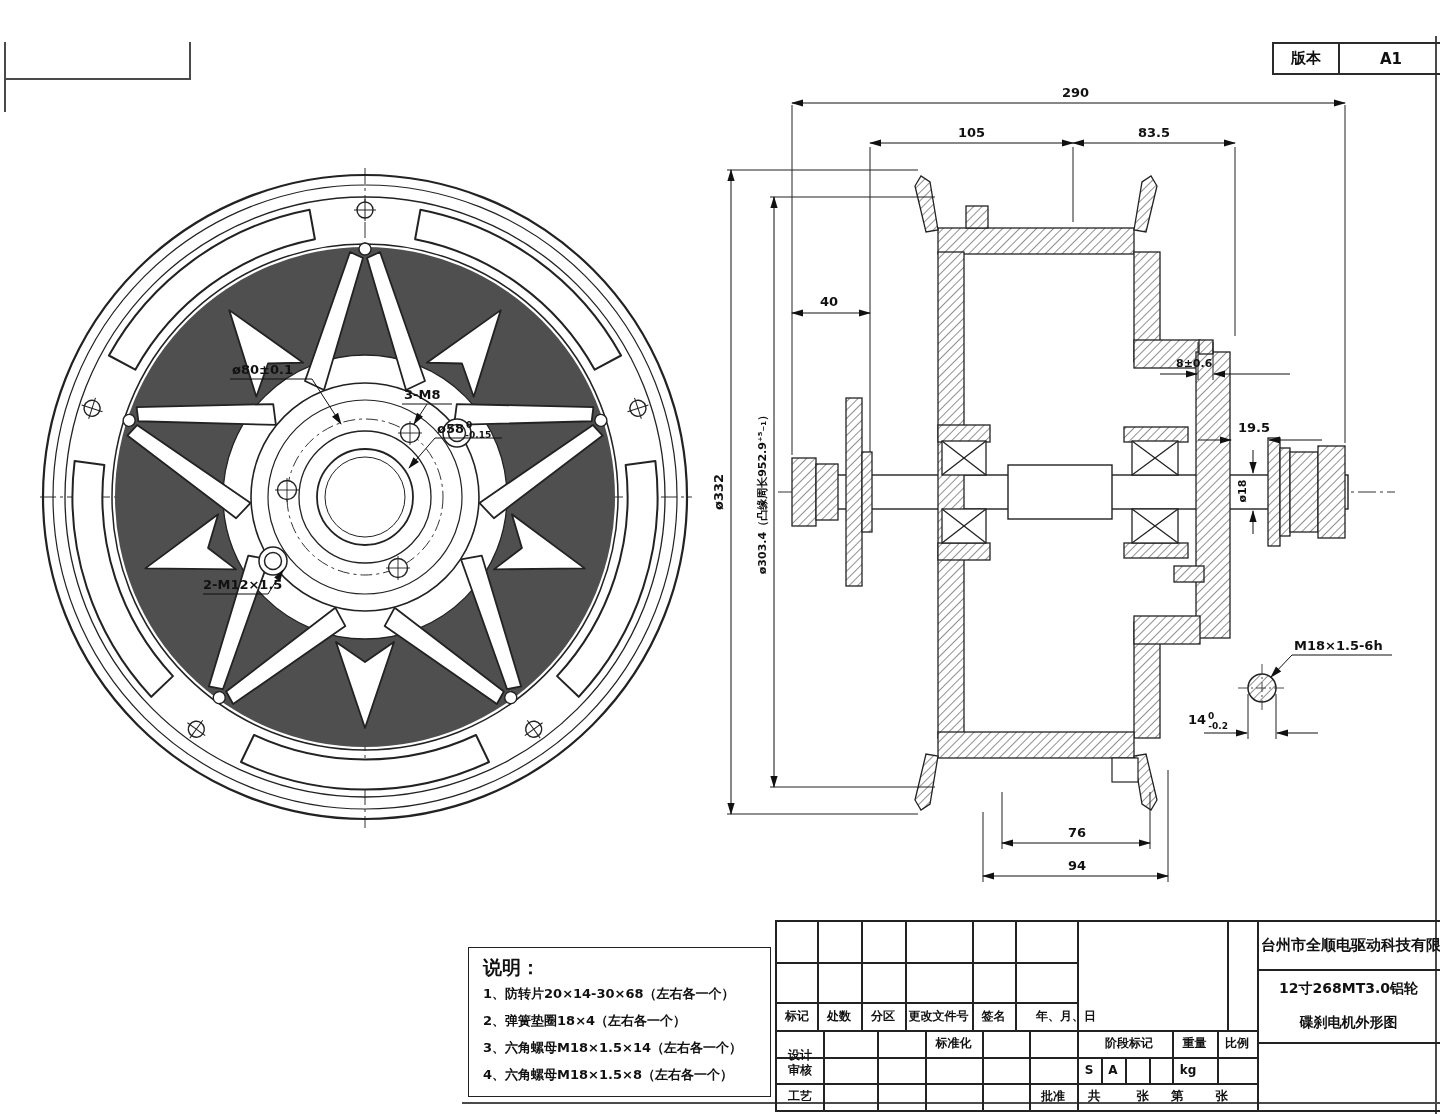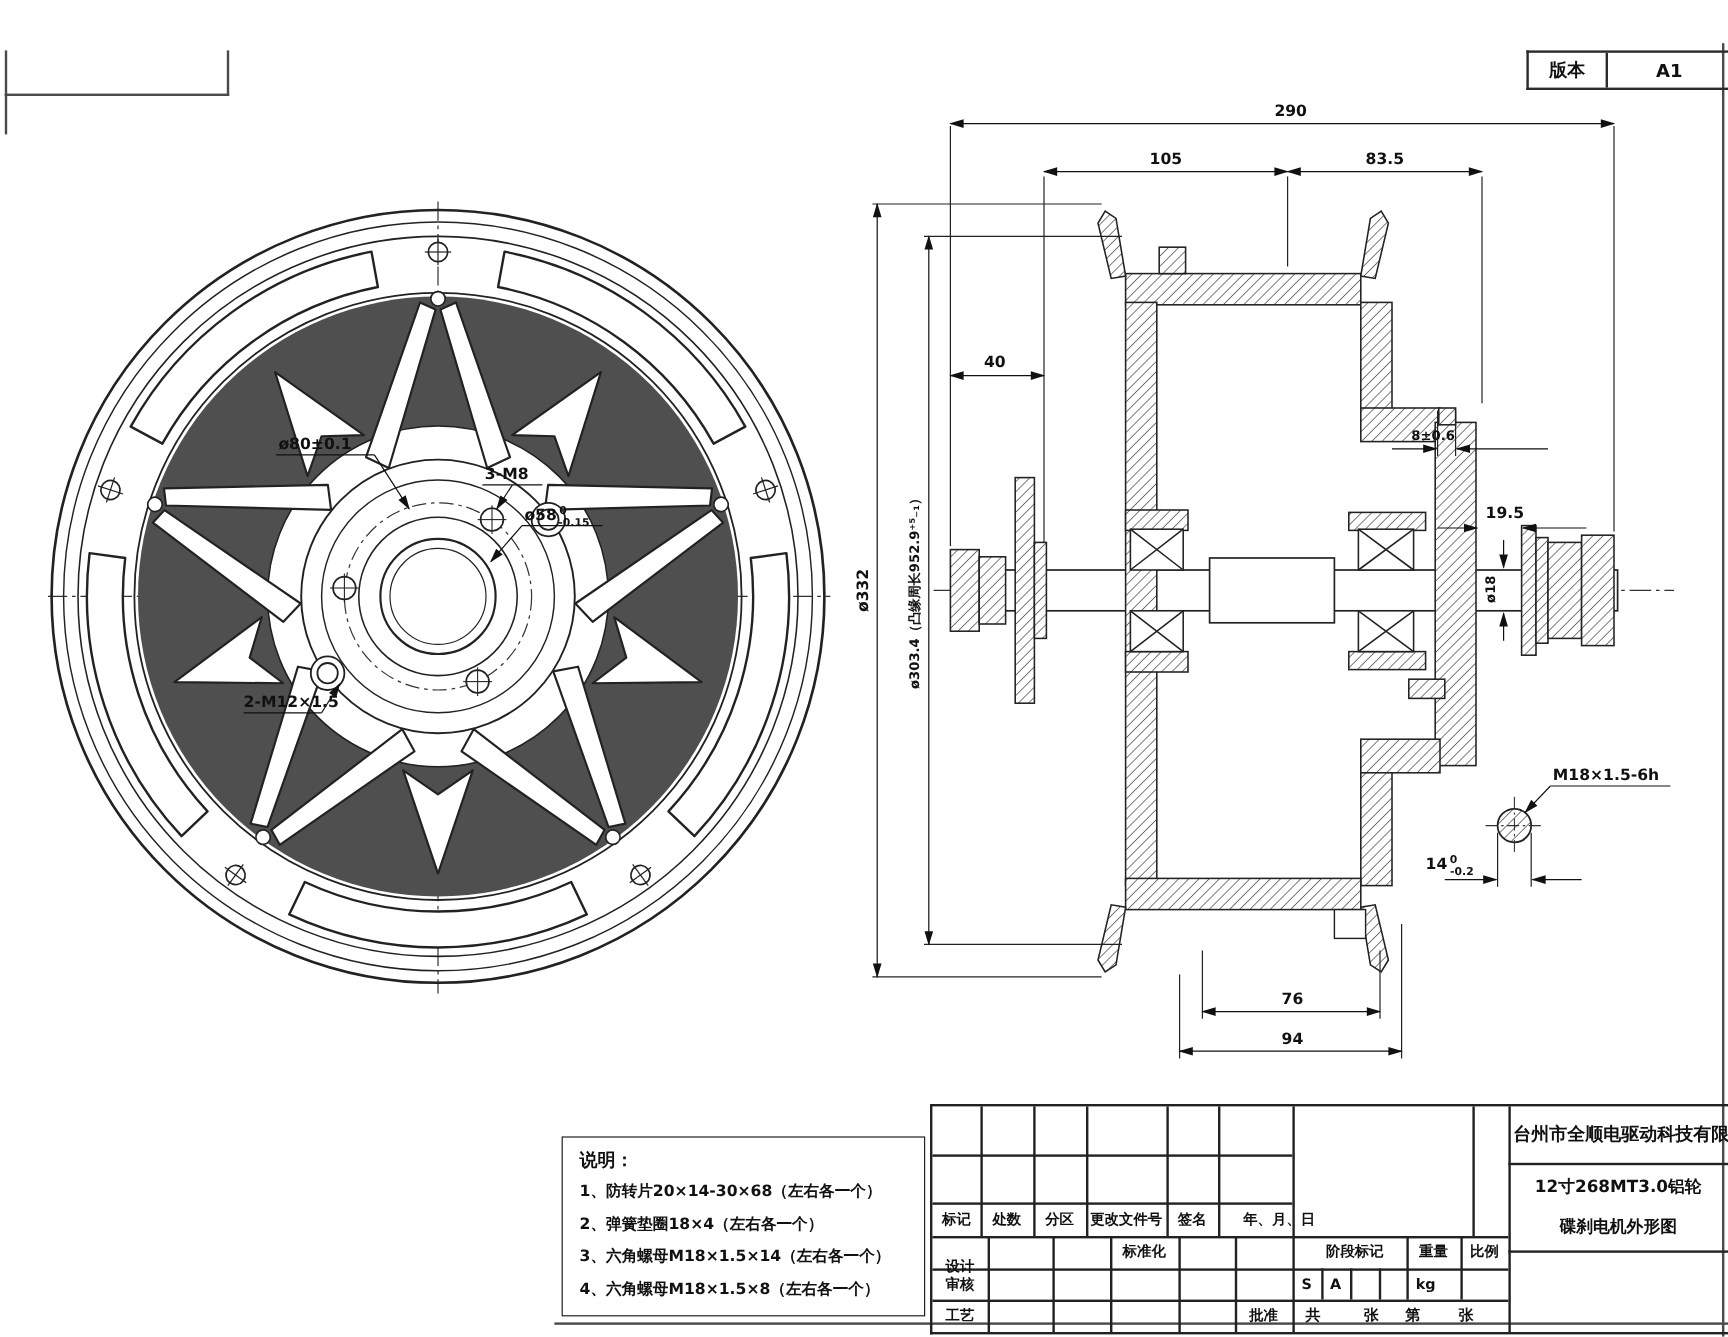--- a/index.html
+++ b/index.html
@@ -14,21 +14,21 @@
   
   .verbox{position:absolute;left:1272px;top:42px;width:168px;height:29px;
           border:2px solid #2b2b2b;border-right:none;display:flex;}
   .verbox .vlab{width:64px;border-right:2px solid #2b2b2b;display:flex;align-items:center;
                 justify-content:center;font-weight:700;font-size:15px;}
   .verbox .vval{flex:1;display:flex;align-items:center;justify-content:center;
                 font-weight:700;font-size:15px;}
   
   .notes{position:absolute;left:468px;top:947px;width:303px;height:150px;
          border:1.5px solid #222;padding:6px 0 0 14px;box-sizing:border-box;}
-  .notes .nt{font-size:15px;font-weight:700;line-height:26px;}
+  .notes .nt{font-size:19px;font-weight:700;line-height:26px;}
   .notes .ni{font-size:13px;font-weight:700;line-height:27px;white-space:nowrap;overflow:hidden;}
   
   .tb{position:absolute;left:775px;top:920px;width:663px;height:188px;
       border:2px solid #222;border-right:none;box-sizing:content-box;font-weight:700;}
   .tb .cellline{position:absolute;background:#222;}
   .tb .lbl{position:absolute;display:flex;align-items:center;justify-content:center;
            font-size:12px;overflow:hidden;white-space:nowrap;}
   .tb .big{font-size:15px;}
   .sheetrow{position:absolute;display:flex;align-items:center;font-size:12.5px;}
   .sheetrow span{display:inline-block;}

